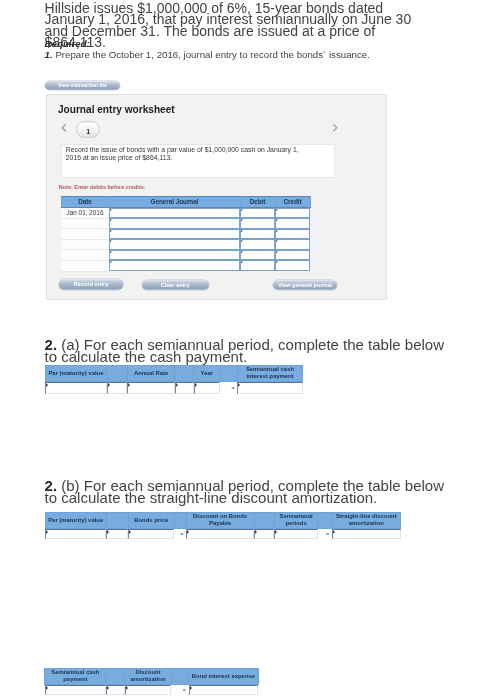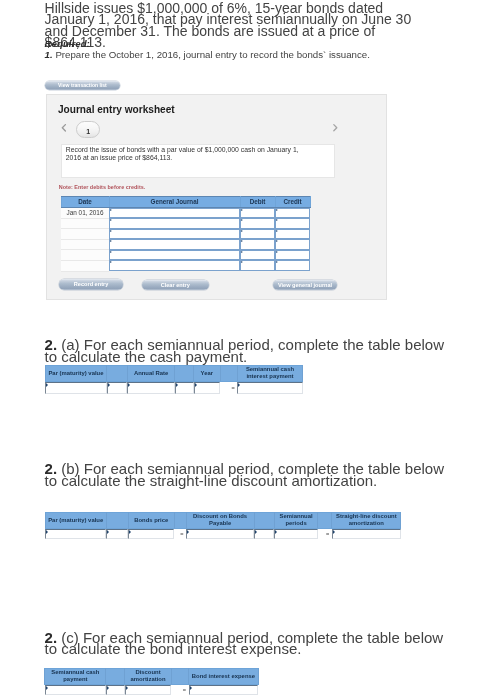--- a/index.html
+++ b/index.html
@@ -273,21 +273,21 @@
             <i></i>
           </td>
       <td class="op">=</td>
       <td class="inp">
             <i></i>
           </td>
     </tr>
       </tbody>
   </table>
 
-  <div class="q" id="q2b" style="top:463px">
+  <div class="q" id="q2b" style="top:480px">
     <b>2.</b>
     <span>(b) For each semiannual period, complete the table below to calculate the straight-line discount amortization.</span>
   </div>
 
   <table class="calc" id="t2b" style="left:44.6px;top:511.8px">
     <colgroup>
         <col style="width:61.2px">
         <col style="width:21.9px">
         <col style="width:46.1px">
         <col style="width:11.9px">
@@ -332,24 +332,20 @@
             <i></i>
           </td>
       <td class="op">=</td>
       <td class="inp">
             <i></i>
           </td>
     </tr>
       </tbody>
   </table>
 
-  <div class="q" id="q2c" style="top:631.8px">
-    <b>2.</b>
-    <span>(c) For each semiannual period, complete the table below to calculate the bond interest expense.</span>
-  </div>
 
   <table class="calc" id="t2c" style="left:44.3px;top:667.9px">
     <colgroup>
         <col style="width:61.2px">
         <col style="width:18.9px">
         <col style="width:46.3px">
         <col style="width:17.4px">
         <col style="width:69.8px">
       </colgroup>
     <thead>

